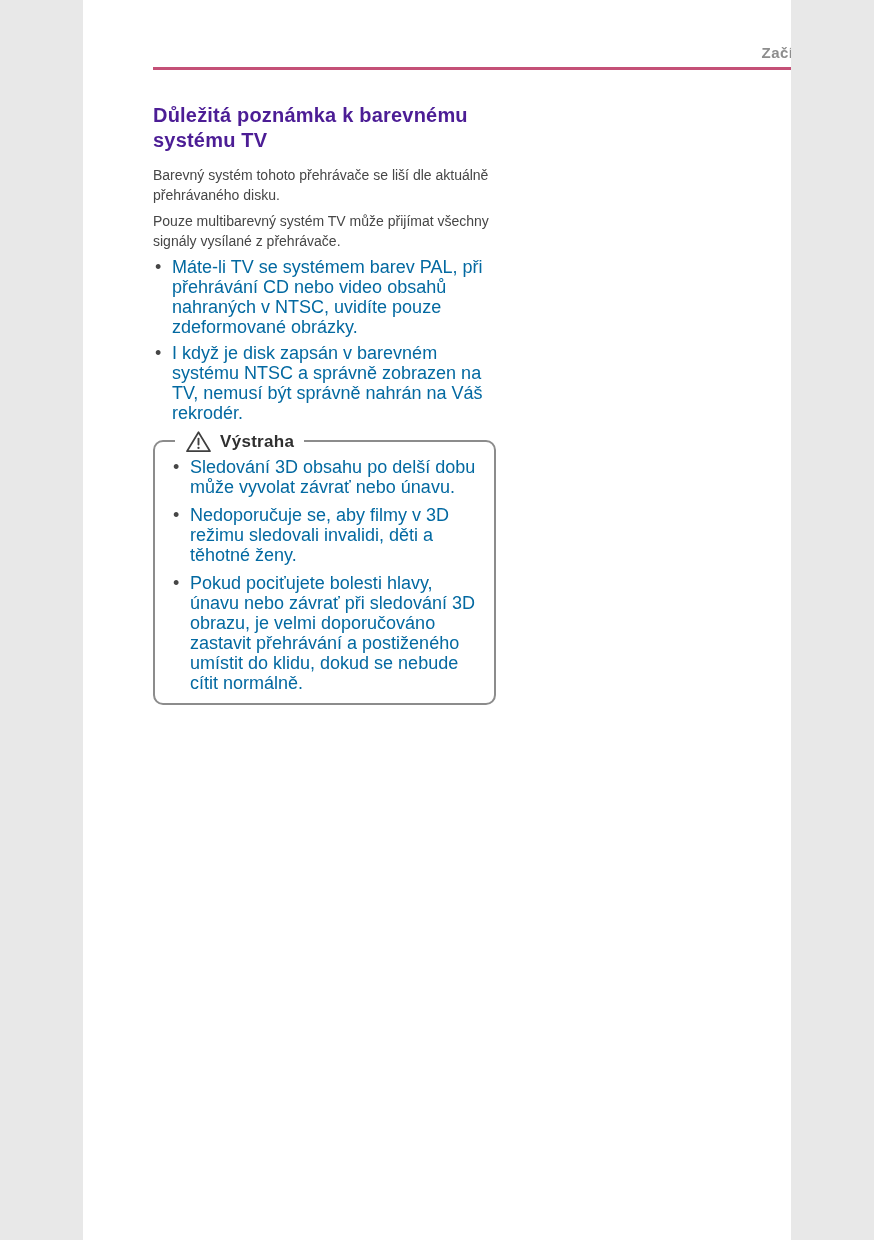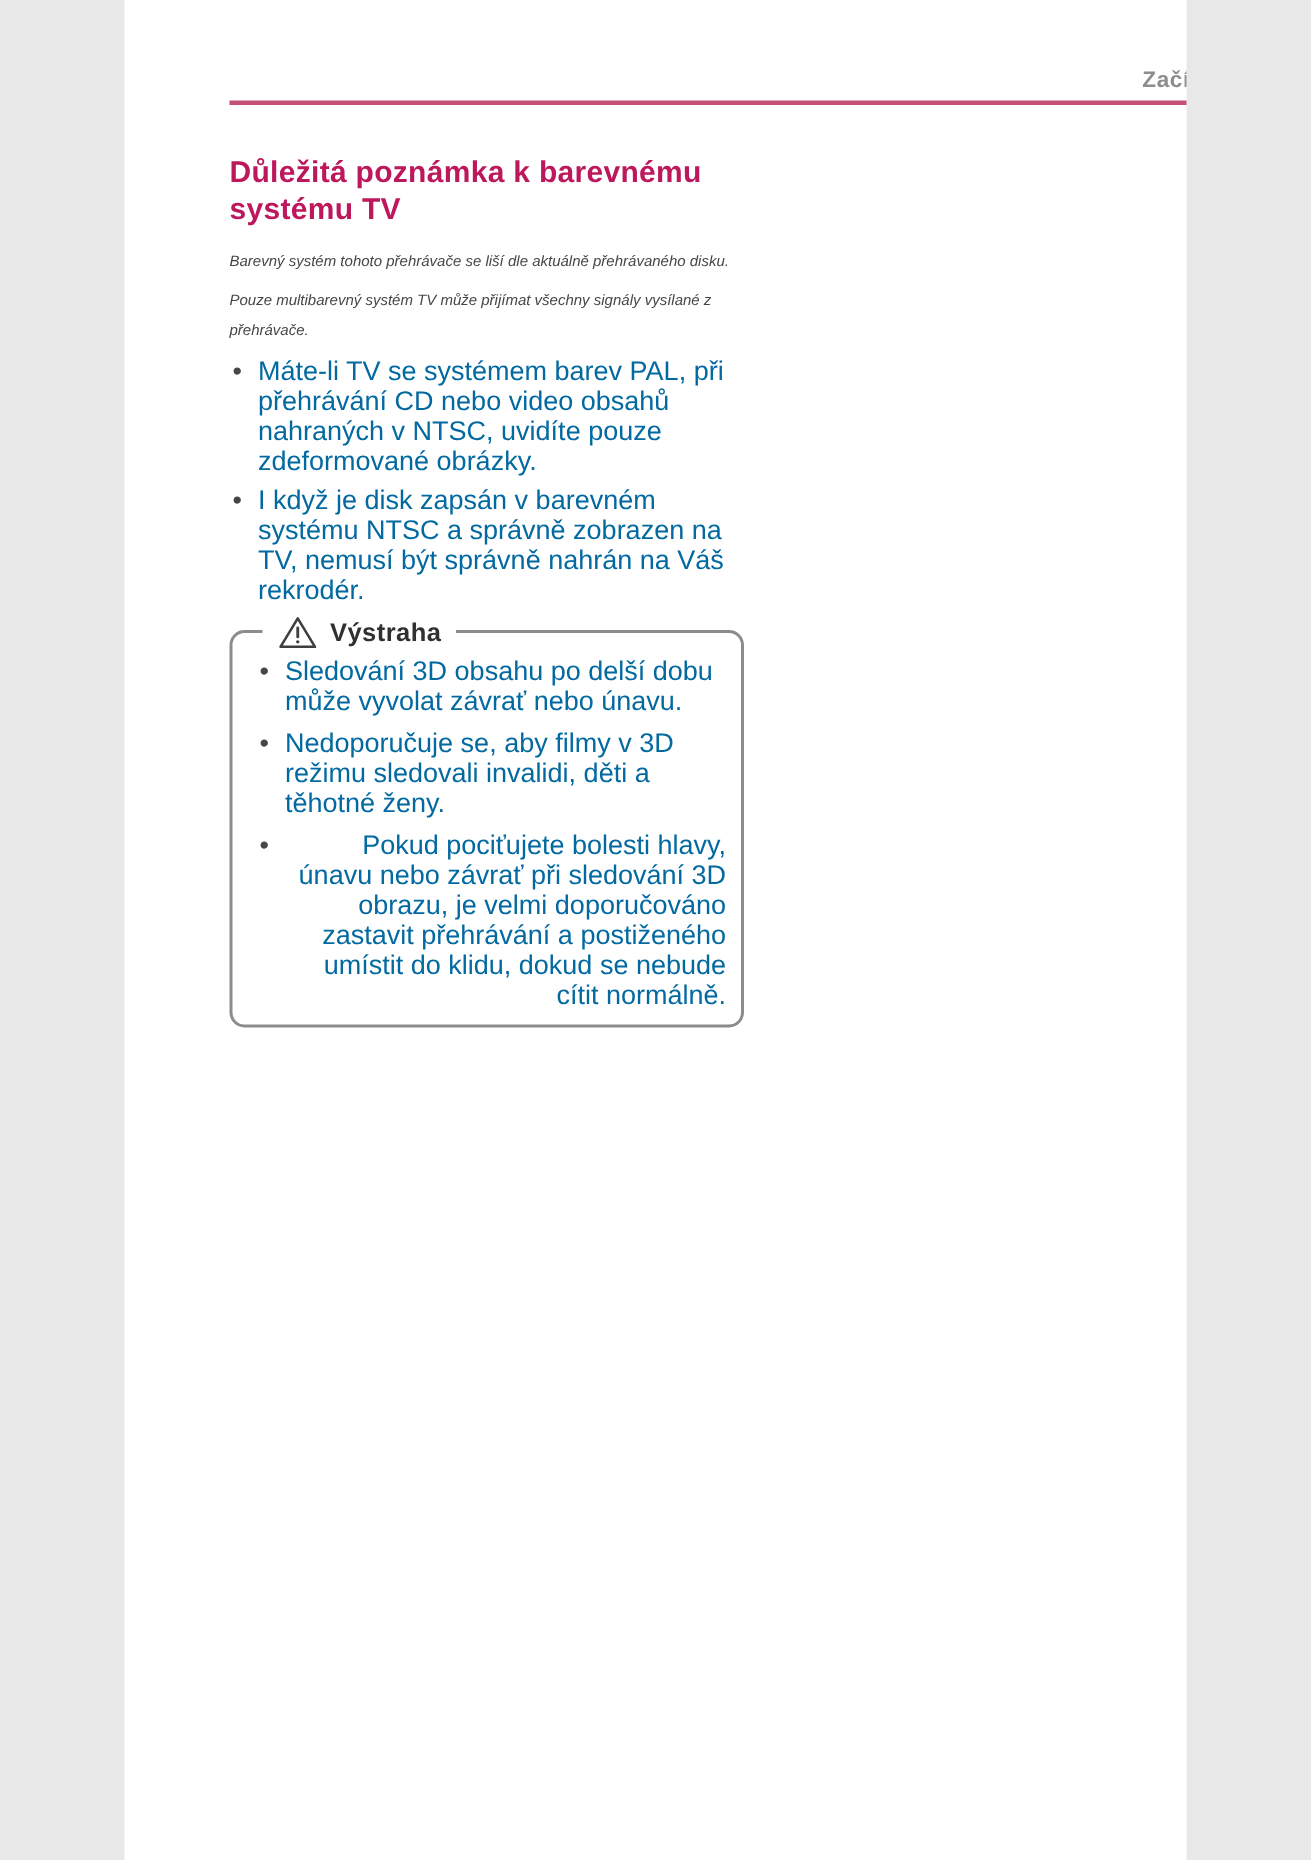--- a/index.html
+++ b/index.html
@@ -77,29 +77,28 @@
     position: absolute;
     top: 103px;
     left: 70px;
     width: 345px;
   }
   .content h1 {
     margin: 0 0 12px 0;
     font-size: 20px;
     line-height: 25px;
     font-weight: bold;
-    color: #be185d;
+    color: #4c1d95;
     letter-spacing: 0.2px;
   }
   .content p {
     margin: 0 0 6px 0;
-    font-size: 10px;
+    font-size: 14px;
     line-height: 20px;
     color: #464646;
-    font-style: italic;
   }
   ul.bullets {
     list-style: none;
     margin: 1px 0 0 0;
     padding: 0;
   }
   ul.bullets li {
     position: relative;
     padding-left: 19px;
     margin-bottom: 6px;
@@ -137,21 +136,21 @@
     gap: 8px;
     justify-content: space-between;
   }
   .warning-title .warning-word {
     font-size: 17px;
     font-weight: bold;
     color: #303030;
     letter-spacing: 0.3px;
   }
   .warning-box ul.bullets li { margin-bottom: 8px; }
-  .warning-box ul.bullets li:last-child { margin-bottom: 0; text-align: right; }
+  .warning-box ul.bullets li:last-child { margin-bottom: 0; }
 </style>
 </head>
 <body>
 
 <div class="page">
 
   <div class="header-row">
     <span class="header-section">Začínáme</span>
     <span class="header-pagenum">5</span>
   </div>

